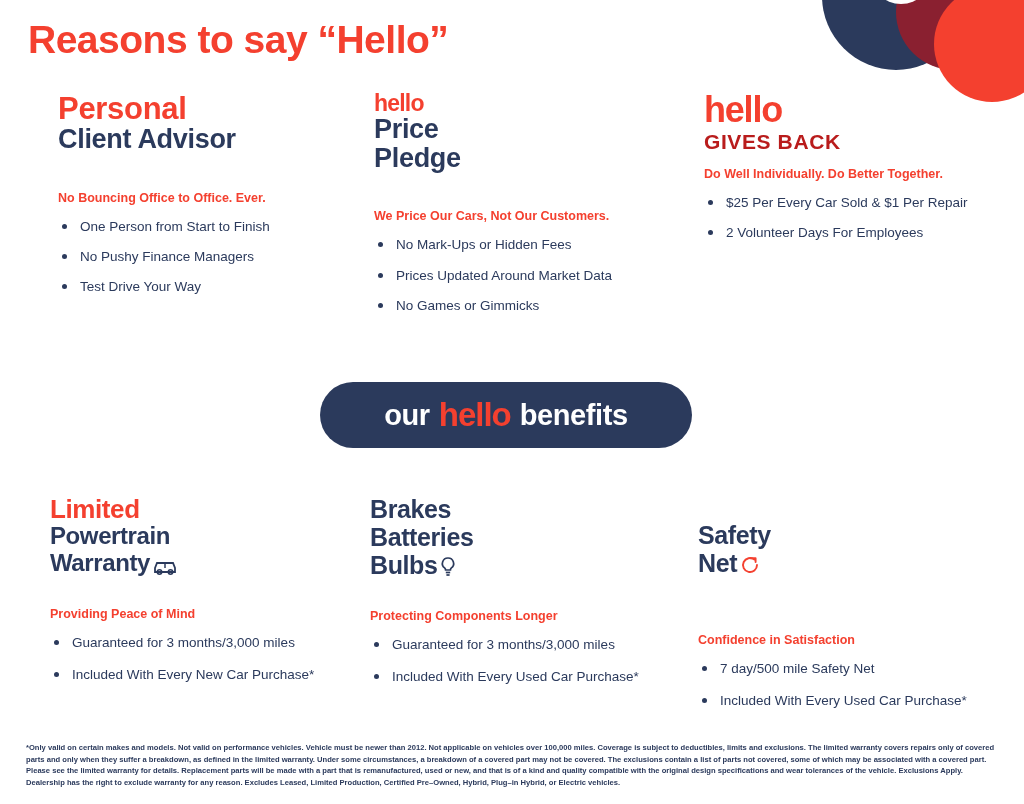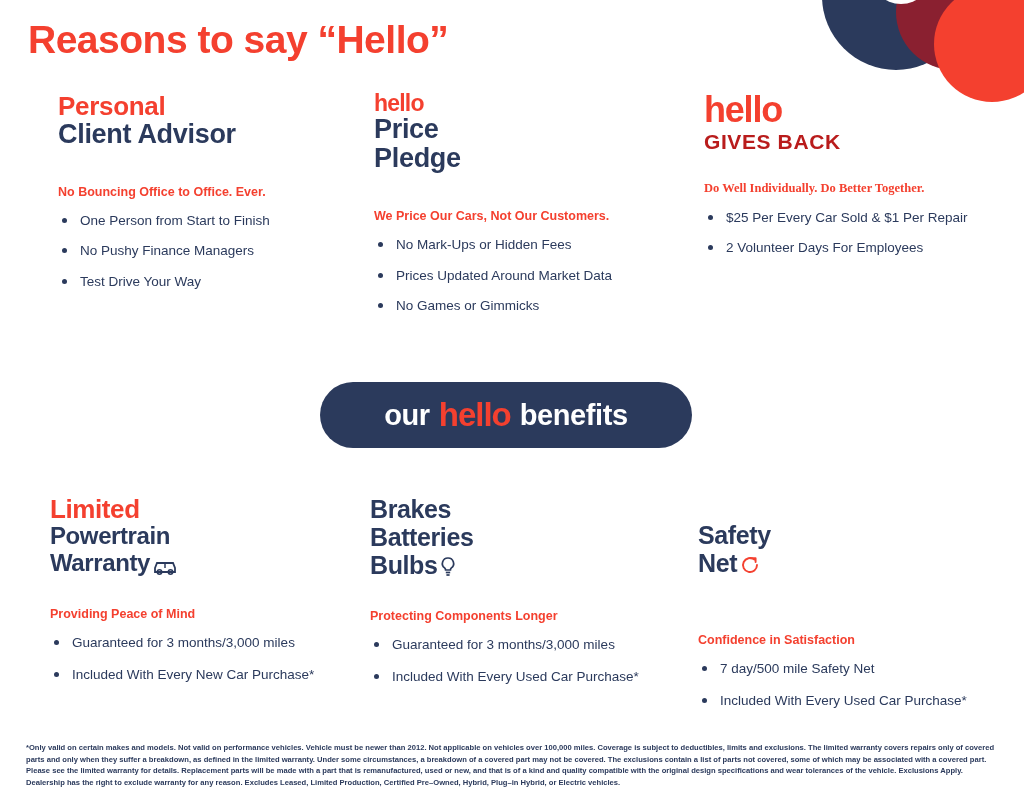--- a/index.html
+++ b/index.html
@@ -89,21 +89,21 @@
   }
   .col {
     position: absolute;
     top: 0;
   }
   .col-1 { left: 58px; width: 300px; }
   .col-2 { left: 374px; width: 300px; }
   .col-3 { left: 704px; width: 300px; }
 
   .head-red {
-    font-size: 26px;
+    font-size: 31px;
     font-weight: bold;
     color: #f4402f;
     line-height: 1.08;
     letter-spacing: -0.3px;
   }
   .head-navy {
     font-size: 27px;
     font-weight: bold;
     color: #2b3a5c;
     line-height: 1.08;
@@ -277,21 +277,21 @@
       <ul class="bullets">
         <li>No Mark-Ups or Hidden Fees</li>
         <li>Prices Updated Around Market Data</li>
         <li>No Games or Gimmicks</li>
       </ul>
     </div>
 
     <div class="col col-3">
       <div class="hello-big">hello</div>
       <div class="gives-back">GIVES BACK</div>
-      <div class="tagline" style="margin-top:27px;font-family:Liberation Serif, serif;">Do Well Individually. Do Better Together.</div>
+      <div class="tagline" style="margin-top:13px;">Do Well Individually. Do Better Together.</div>
       <ul class="bullets">
         <li>$25 Per Every Car Sold &amp; $1 Per Repair</li>
         <li>2 Volunteer Days For Employees</li>
       </ul>
     </div>
   </div>
 
   <div class="banner">
     <span class="w1">our</span>
     <span class="w2">hello</span>

